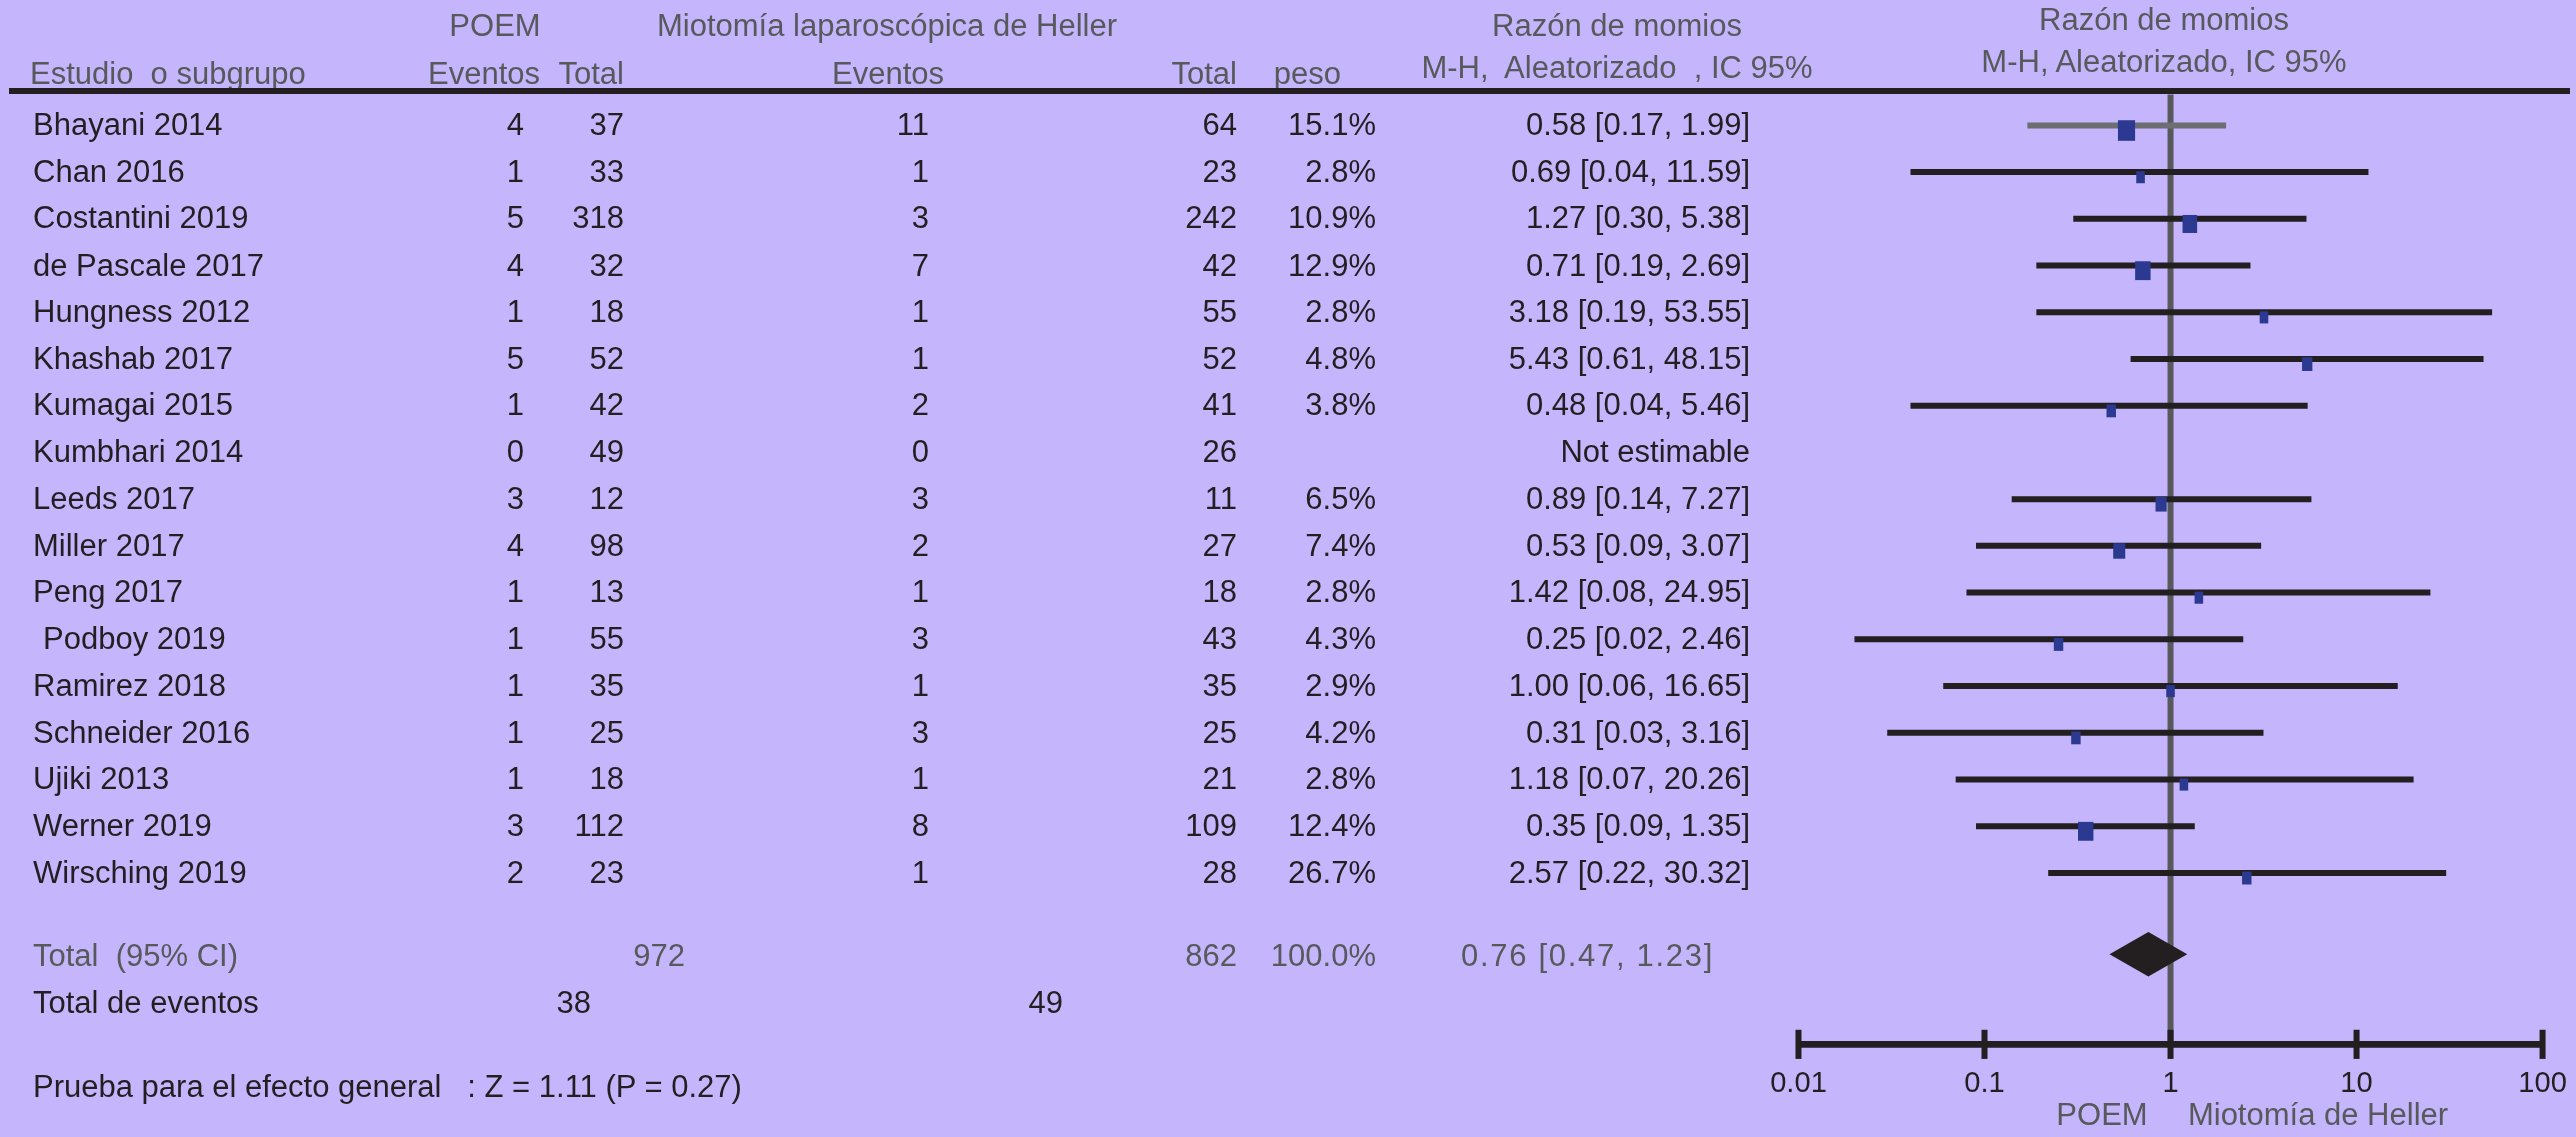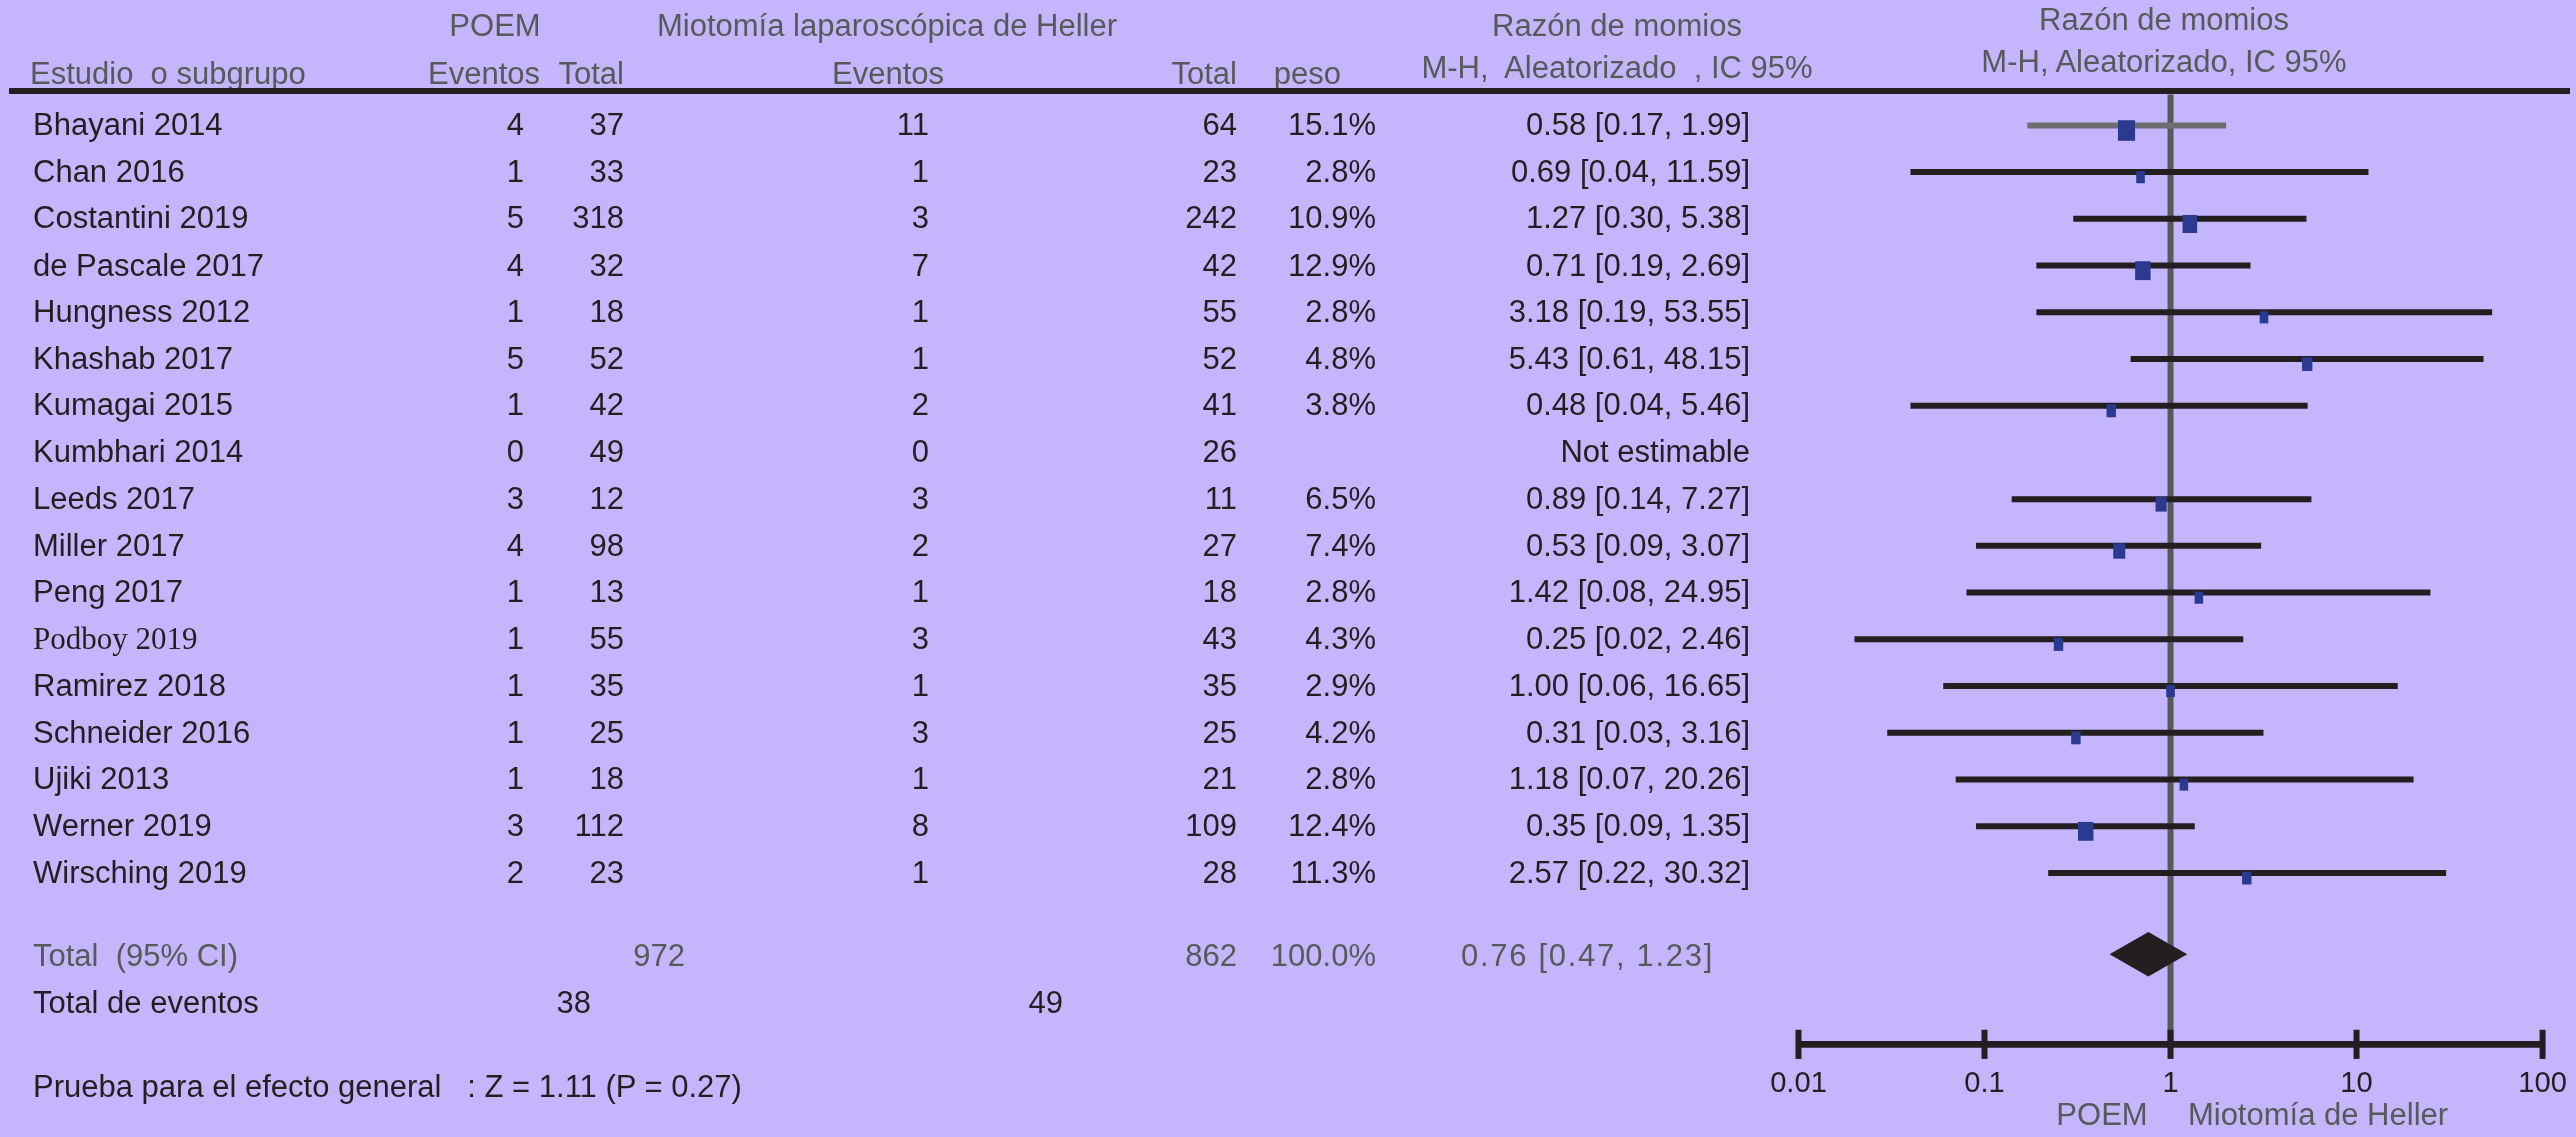--- a/index.html
+++ b/index.html
@@ -105,21 +105,21 @@
       <div class="cell r" style="left: 946px; width: 291px; top: 523px;">27</div>
       <div class="cell r" style="left: 1085px; width: 291px; top: 523px;">7.4%</div>
       <div class="cell r" style="left: 1339px; width: 411px; top: 523px;">0.53 [0.09, 3.07]</div>
       <div class="cell" style="left: 33px; top: 569px;">Peng 2017</div>
       <div class="cell r" style="left: 233px; width: 291px; top: 569px;">1</div>
       <div class="cell r" style="left: 333px; width: 291px; top: 569px;">13</div>
       <div class="cell r" style="left: 638px; width: 291px; top: 569px;">1</div>
       <div class="cell r" style="left: 946px; width: 291px; top: 569px;">18</div>
       <div class="cell r" style="left: 1085px; width: 291px; top: 569px;">2.8%</div>
       <div class="cell r" style="left: 1339px; width: 411px; top: 569px;">1.42 [0.08, 24.95]</div>
-      <div class="cell" style="left: 33px; top: 616px; font-family: Liberation Serif, serif;">Podboy 2019</div>
+      <div class="cell" style="left: 43px; top: 616px;">Podboy 2019</div>
       <div class="cell r" style="left: 233px; width: 291px; top: 616px;">1</div>
       <div class="cell r" style="left: 333px; width: 291px; top: 616px;">55</div>
       <div class="cell r" style="left: 638px; width: 291px; top: 616px;">3</div>
       <div class="cell r" style="left: 946px; width: 291px; top: 616px;">43</div>
       <div class="cell r" style="left: 1085px; width: 291px; top: 616px;">4.3%</div>
       <div class="cell r" style="left: 1339px; width: 411px; top: 616px;">0.25 [0.02, 2.46]</div>
       <div class="cell" style="left: 33px; top: 663px;">Ramirez 2018</div>
       <div class="cell r" style="left: 233px; width: 291px; top: 663px;">1</div>
       <div class="cell r" style="left: 333px; width: 291px; top: 663px;">35</div>
       <div class="cell r" style="left: 638px; width: 291px; top: 663px;">1</div>
@@ -145,21 +145,21 @@
       <div class="cell r" style="left: 333px; width: 291px; top: 803px;">112</div>
       <div class="cell r" style="left: 638px; width: 291px; top: 803px;">8</div>
       <div class="cell r" style="left: 946px; width: 291px; top: 803px;">109</div>
       <div class="cell r" style="left: 1085px; width: 291px; top: 803px;">12.4%</div>
       <div class="cell r" style="left: 1339px; width: 411px; top: 803px;">0.35 [0.09, 1.35]</div>
       <div class="cell" style="left: 33px; top: 850px;">Wirsching 2019</div>
       <div class="cell r" style="left: 233px; width: 291px; top: 850px;">2</div>
       <div class="cell r" style="left: 333px; width: 291px; top: 850px;">23</div>
       <div class="cell r" style="left: 638px; width: 291px; top: 850px;">1</div>
       <div class="cell r" style="left: 946px; width: 291px; top: 850px;">28</div>
-      <div class="cell r" style="left: 1085px; width: 291px; top: 850px;">11.3%</div>
+      <div class="cell r" style="left: 1085px; width: 291px; top: 850px;">26.7%</div>
       <div class="cell r" style="left: 1339px; width: 411px; top: 850px;">2.57 [0.22, 30.32]</div>
     </div>
 
   <div class="cell gray" style="left:33px;top:933px;">Total  (95% CI)</div>
   <div class="cell gray r" style="left:394px;width:291px;top:933px;">972</div>
   <div class="cell gray r" style="left:946px;width:291px;top:933px;">862</div>
   <div class="cell gray r" style="left:1085px;width:291px;top:933px;">100.0%</div>
   <div class="cell gray r ls" style="left:1423px;width:291px;top:933px;">0.76 [0.47, 1.23]</div>
 
   <div class="cell" style="left:33px;top:980px;">Total de eventos</div>

